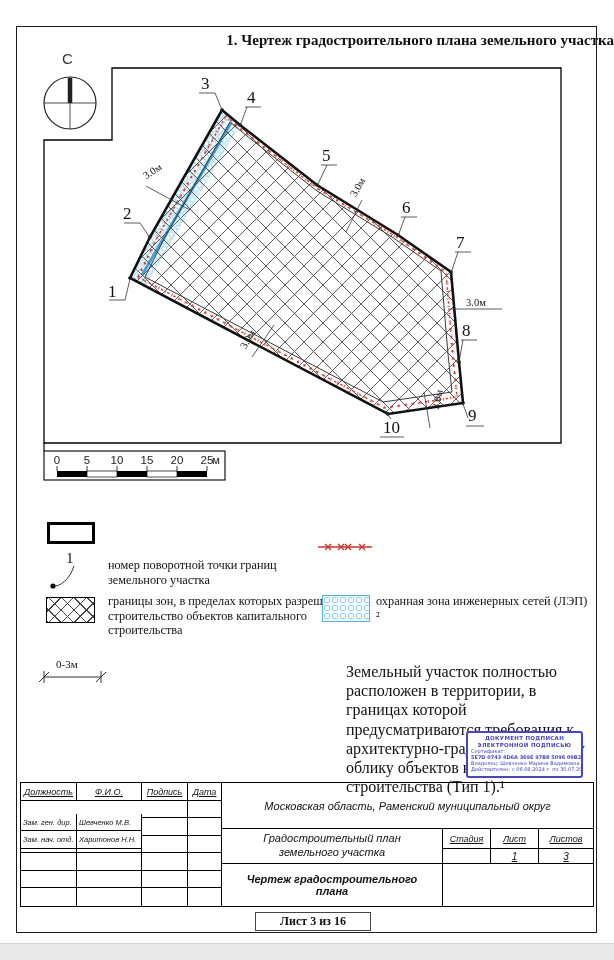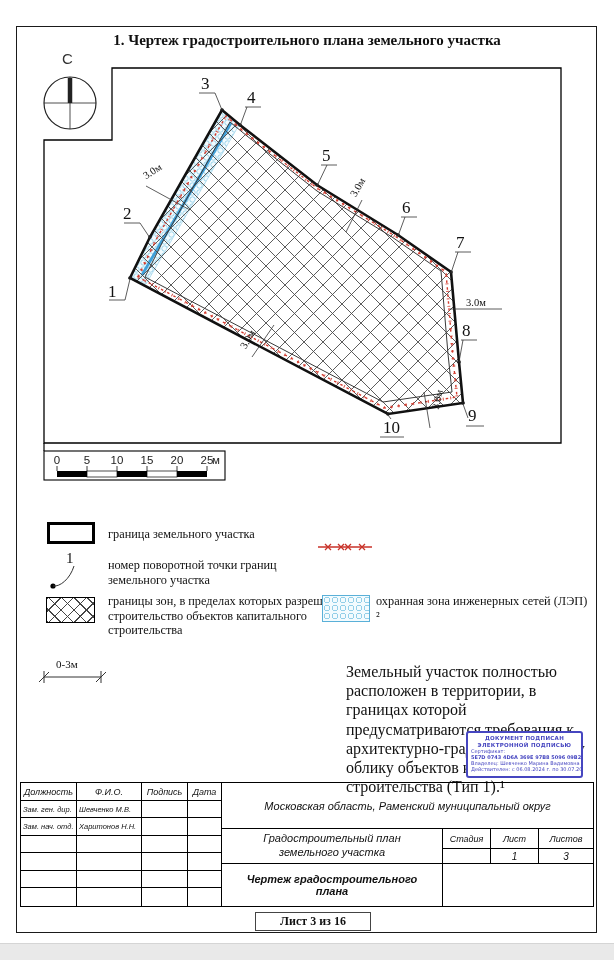--- a/index.html
+++ b/index.html
@@ -1,20 +1,20 @@
 <!DOCTYPE html>
 <html><head>
 <meta charset="utf-8">
 <style>
   html,body{margin:0;padding:0;background:#fff;}
   .page{position:relative;width:614px;height:960px;background:#fff;overflow:hidden;
         font-family:"Liberation Serif",serif;color:#111;}
   .page-border{position:absolute;left:16px;top:26px;width:579px;height:905px;
         border:1.6px solid #1a1a1a;}
-  .doc-title{position:absolute;left:0;top:32px;width:614px;text-align:center;
+  .doc-title{position:absolute;left:0;top:32px;width:614px;text-align:right;
         font-weight:bold;font-size:15px;}
   svg.layer{position:absolute;left:0;top:0;}
   .north-label{position:absolute;left:62px;top:50px;font-size:15px;font-family:"Liberation Sans",sans-serif;color:#333;}
   .pt{position:absolute;font-size:17px;line-height:17px;}
   .dim{position:absolute;font-size:10.5px;transform-origin:left top;white-space:nowrap;}
   .st{position:absolute;top:454px;width:18px;text-align:center;font-size:11.5px;font-family:"Liberation Sans",sans-serif;color:#222;}
   .scale-unit{position:absolute;top:454px;left:212px;font-size:11.5px;font-family:"Liberation Sans",sans-serif;color:#222;}
   .legend-heading{position:absolute;left:0;top:490px;width:614px;text-align:center;
         font-weight:bold;font-size:14.5px;}
   .lt{position:absolute;font-size:12.3px;line-height:1.18;}
@@ -32,22 +32,22 @@
   .esign{position:absolute;left:466px;top:731px;width:117px;height:47px;border:2px solid #4646c0;
         border-radius:3px;color:#4646c0;font-family:"DejaVu Sans",sans-serif;padding:2px 3px;
         box-sizing:border-box;overflow:hidden;background:#fff;}
   .esign .c{text-align:center;font-size:5.5px;font-weight:bold;line-height:6.5px;letter-spacing:.3px;}
   .esign .s{font-size:5px;line-height:6px;white-space:nowrap;}
   .esign .b{font-weight:bold;}
   .tb{position:absolute;left:20px;top:782px;width:572px;height:123px;border:1.8px solid #000;
         box-sizing:content-box;font-family:"Liberation Sans",sans-serif;font-style:italic;}
   .tb .cell{position:absolute;border-right:1px solid #000;border-bottom:1px solid #000;
         box-sizing:border-box;overflow:hidden;}
-  .tb .hc{font-size:9px;}
-  .tb .rc{font-size:7.5px;padding-left:2px;}
+  .tb .hc{font-size:9px;text-decoration:underline;}
+  .tb .rc{font-size:7.5px;padding-left:2px;margin-top:13px;}
   .tb .noB{border-bottom:none;}
   .tb .noR{border-right:none;}
   .vc{display:flex;align-items:center;justify-content:center;text-align:center;}
   .vl{display:flex;align-items:center;}
   .loc{font-size:11px;}
   .dt2{font-size:11px;line-height:1.25;}
   .dw{font-size:11px;font-weight:bold;}
   .logo{position:absolute;left:422px;top:81px;width:150px;height:42px;}
   .logo-name{position:absolute;left:0;top:9px;width:150px;text-align:center;font-style:normal;
         font-weight:bold;font-size:14px;letter-spacing:.2px;color:#111;font-family:"Liberation Sans",sans-serif;}
@@ -186,21 +186,20 @@
   <span class="st" style="left:48px">0</span>
   <span class="st" style="left:78px">5</span>
   <span class="st" style="left:108px">10</span>
   <span class="st" style="left:138px">15</span>
   <span class="st" style="left:168px">20</span>
   <span class="st" style="left:198px">25</span>
   <span class="scale-unit">м</span>
 
 
   <div class="sym-border"></div>
-  <div class="lt" style="left:108px;top:527px;width:240px">граница земельного участка</div>
 
   <div class="sym-1">1</div>
   <div class="lt" style="left:108px;top:558px;width:210px">номер поворотной точки границ земельного участка</div>
 
   <div class="sym-hatch"></div>
   <div class="lt" style="left:108px;top:594px;width:245px">границы зон, в пределах которых разрешается строительство объектов капитального строительства</div>
 
   <div class="sym-03">0-3м</div>
 
 

